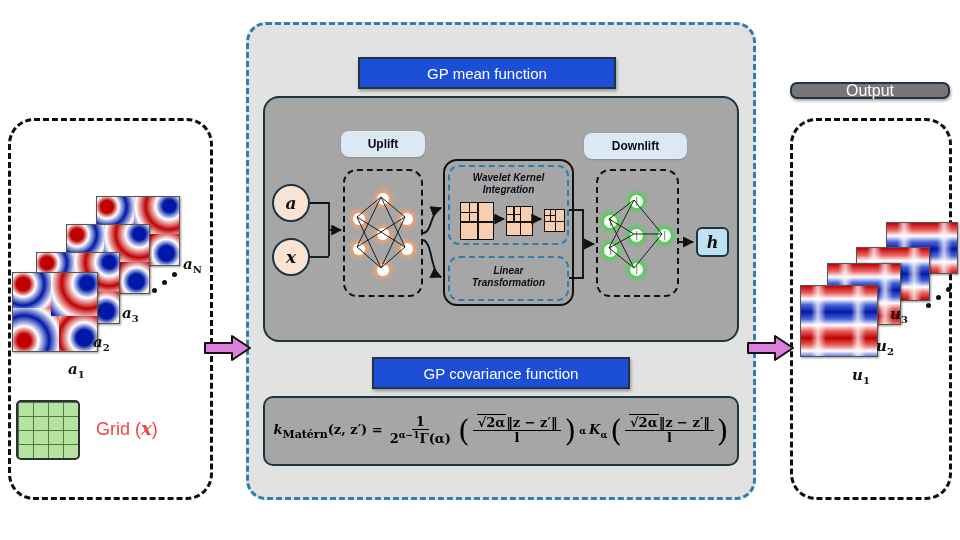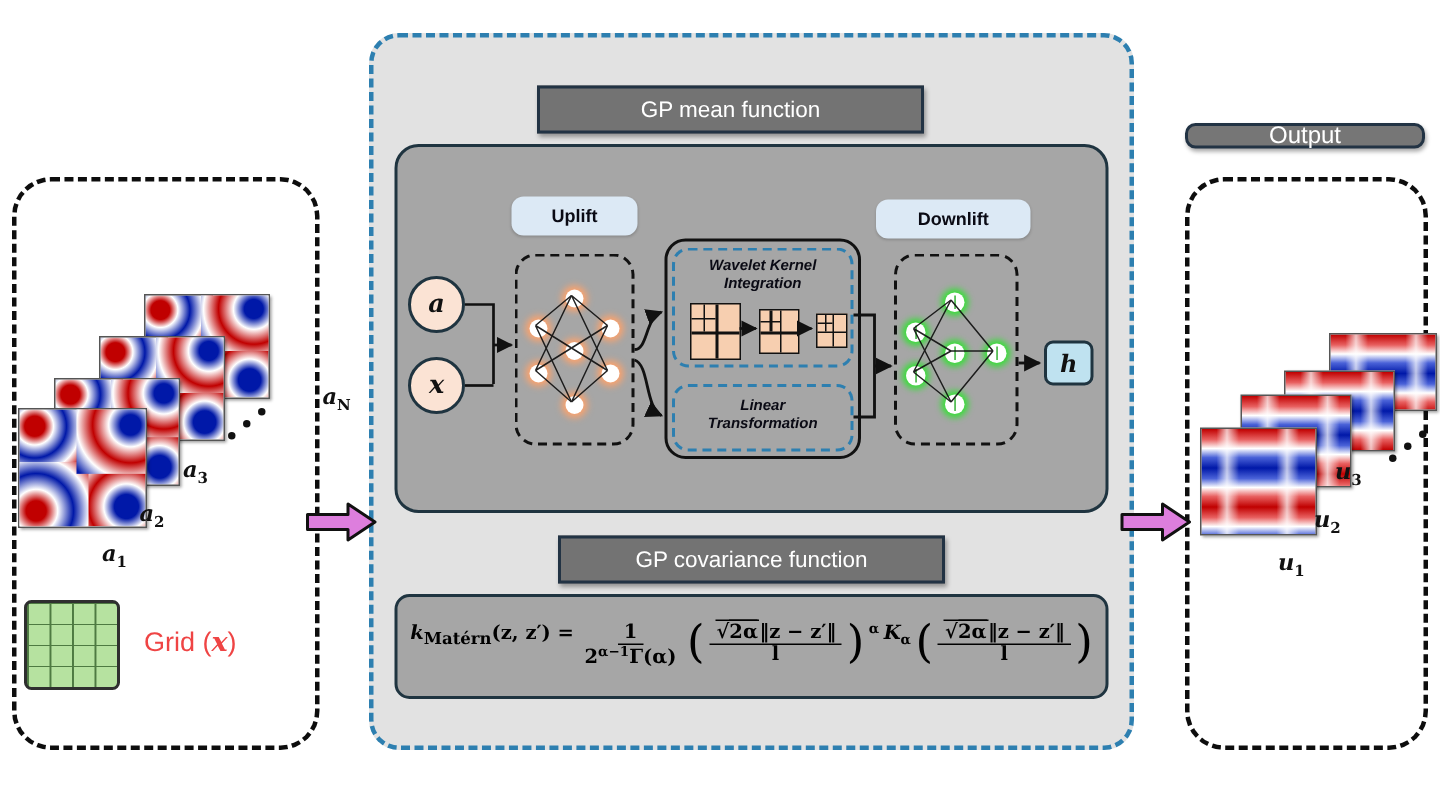--- a/index.html
+++ b/index.html
@@ -111,21 +111,21 @@
   
   #center-panel {
     position: absolute; left: 246px; top: 22px;
     width: 510px; height: 478px;
     background: #e2e2e2;
     border: 3px dashed #2d7fb0;
     border-radius: 20px;
   }
   .section-title {
     position: absolute;
-    background: #737373;
+    background: #1d4ed8;
     border: 2px solid #223344;
     border-radius: 0;
     color: #ffffff; font-size: 15px;
     display: flex; align-items: center; justify-content: center;
     box-shadow: 1px 2px 3px rgba(0,0,0,.35);
   }
   #mean-title { left: 358px; top: 57px; width: 258px; height: 32px; }
   #cov-title  { left: 372px; top: 357px; width: 258px; height: 32px; }
 
   #mean-body {
@@ -141,21 +141,21 @@
     background: #a6a6a6;
     border: 2px solid #1f3440;
     border-radius: 10px;
     display: flex; align-items: center; justify-content: center;
   }
 
   
   .formula {
     font-family: "DejaVu Serif", serif;
     font-weight: bold; color: #000; font-size: 13px;
-    display: flex; gap: 3px;
+    display: flex; align-items: center; gap: 3px;
     white-space: nowrap;
   }
   .frac { display: inline-flex; flex-direction: column; align-items: center; vertical-align: middle; }
   .frac > span { padding: 0 4px; line-height: 1.12; }
   .frac .num { border-bottom: 1.4px solid #000; }
   .paren { font-size: 30px; font-weight: 400; line-height: .9; }
   .sup { font-size: 9px; vertical-align: super; }
   .sb  { font-size: 9px; vertical-align: sub; }
   .rad { border-top: 1.3px solid #000; padding: 0 1px; }
   .kw  { font-style: normal; font-size: 11px; }
@@ -247,21 +247,21 @@
 
 <div class="stage">
 
   <div class="side-panel" id="input-panel"></div>
 
   <div class="field fin" style="left:96px; top:196px; width:84px; height:70px;"></div>
   <div class="field fin" style="left:66px; top:224px; width:84px; height:70px;"></div>
   <div class="field fin" style="left:36px; top:252px; width:84px; height:72px;"></div>
   <div class="field fin" style="left:12px; top:272px; width:86px; height:80px;"></div>
 
-  <div class="flabel" style="left:183px; top:255px;margin-left:32px;">
+  <div class="flabel" style="left:183px; top:255px;">
     <span>a</span><sub>N</sub>
   </div>
   <div class="flabel" style="left:122px; top:304px;">
     <span>a</span><sub>3</sub>
   </div>
   <div class="flabel" style="left:93px; top:333px;">
     <span>a</span><sub>2</sub>
   </div>
   <div class="flabel" style="left:68px; top:360px;">
     <span>a</span><sub>1</sub>

